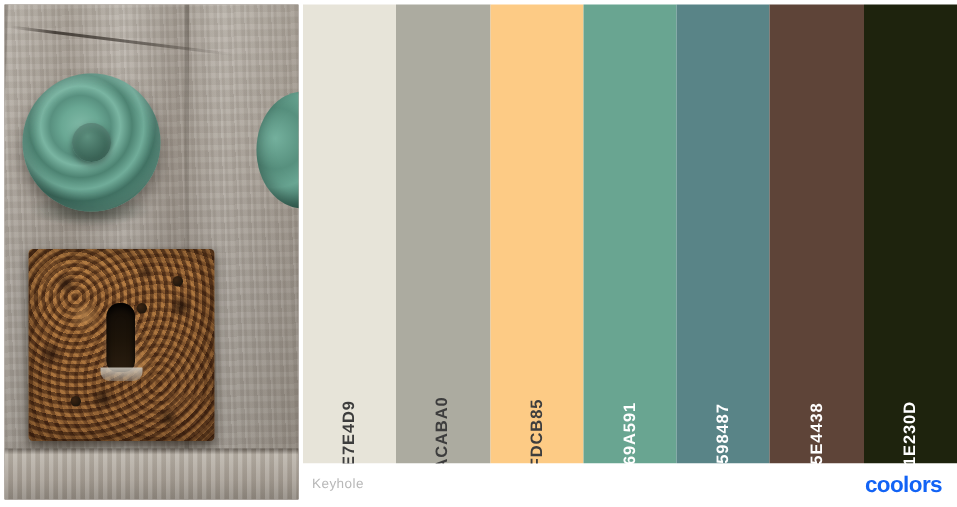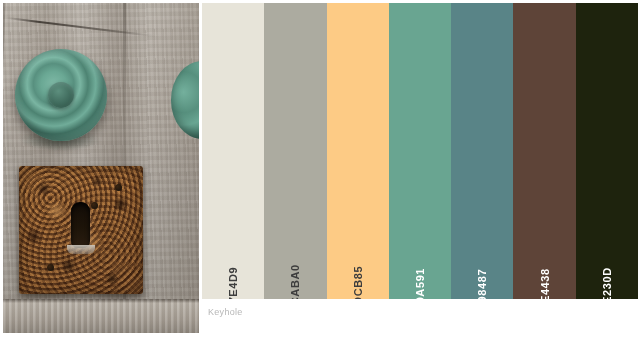--- a/index.html
+++ b/index.html
@@ -211,21 +211,21 @@
     font-size: 11px;
     font-weight: bold;
     letter-spacing: 0.6px;
     font-family: "Liberation Sans", sans-serif;
   }
 
   
   .footer {
     position: absolute;
     left: 202px;
-    top: 299px;
+    top: 309px;
     width: 436px;
     height: 29px;
     background: #ffffff;
   }
   .caption {
     position: absolute;
     left: 6px;
     top: 8px;
     font-size: 9px;
     color: #b8b8b8;
@@ -285,15 +285,16 @@
     <div class="swatch" style="background: rgb(94, 68, 56);">
       <span class="swatch-label" style="color: rgb(255, 255, 255);">5E4438</span>
     </div>
     <div class="swatch" style="background: rgb(30, 35, 13);">
       <span class="swatch-label" style="color: rgb(255, 255, 255);">1E230D</span>
     </div>
   </div>
 
   <div class="footer">
     <span class="caption">Keyhole</span>
+    <span class="brand" style="color: rgb(18, 99, 245);">coolors</span>
   </div>
 
 </div>
 
 </body></html>

